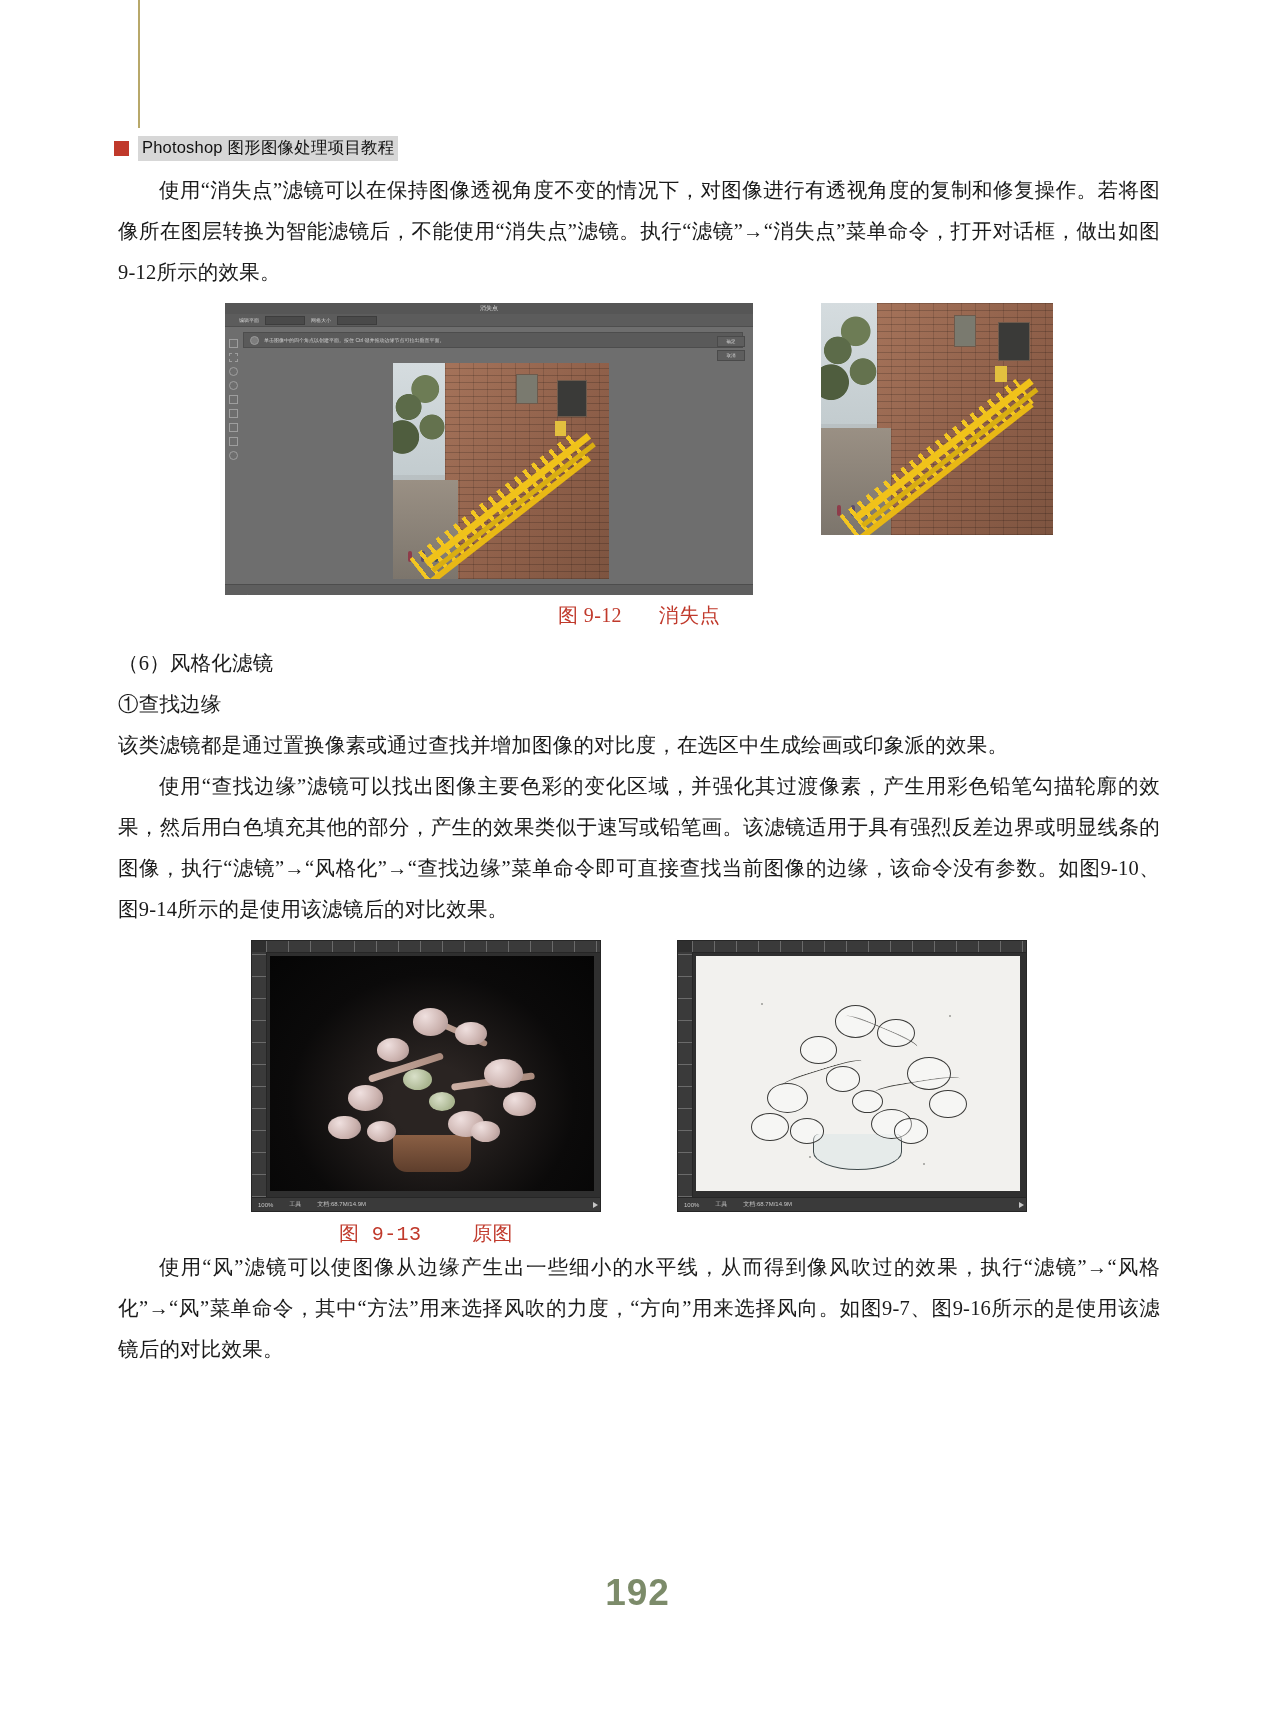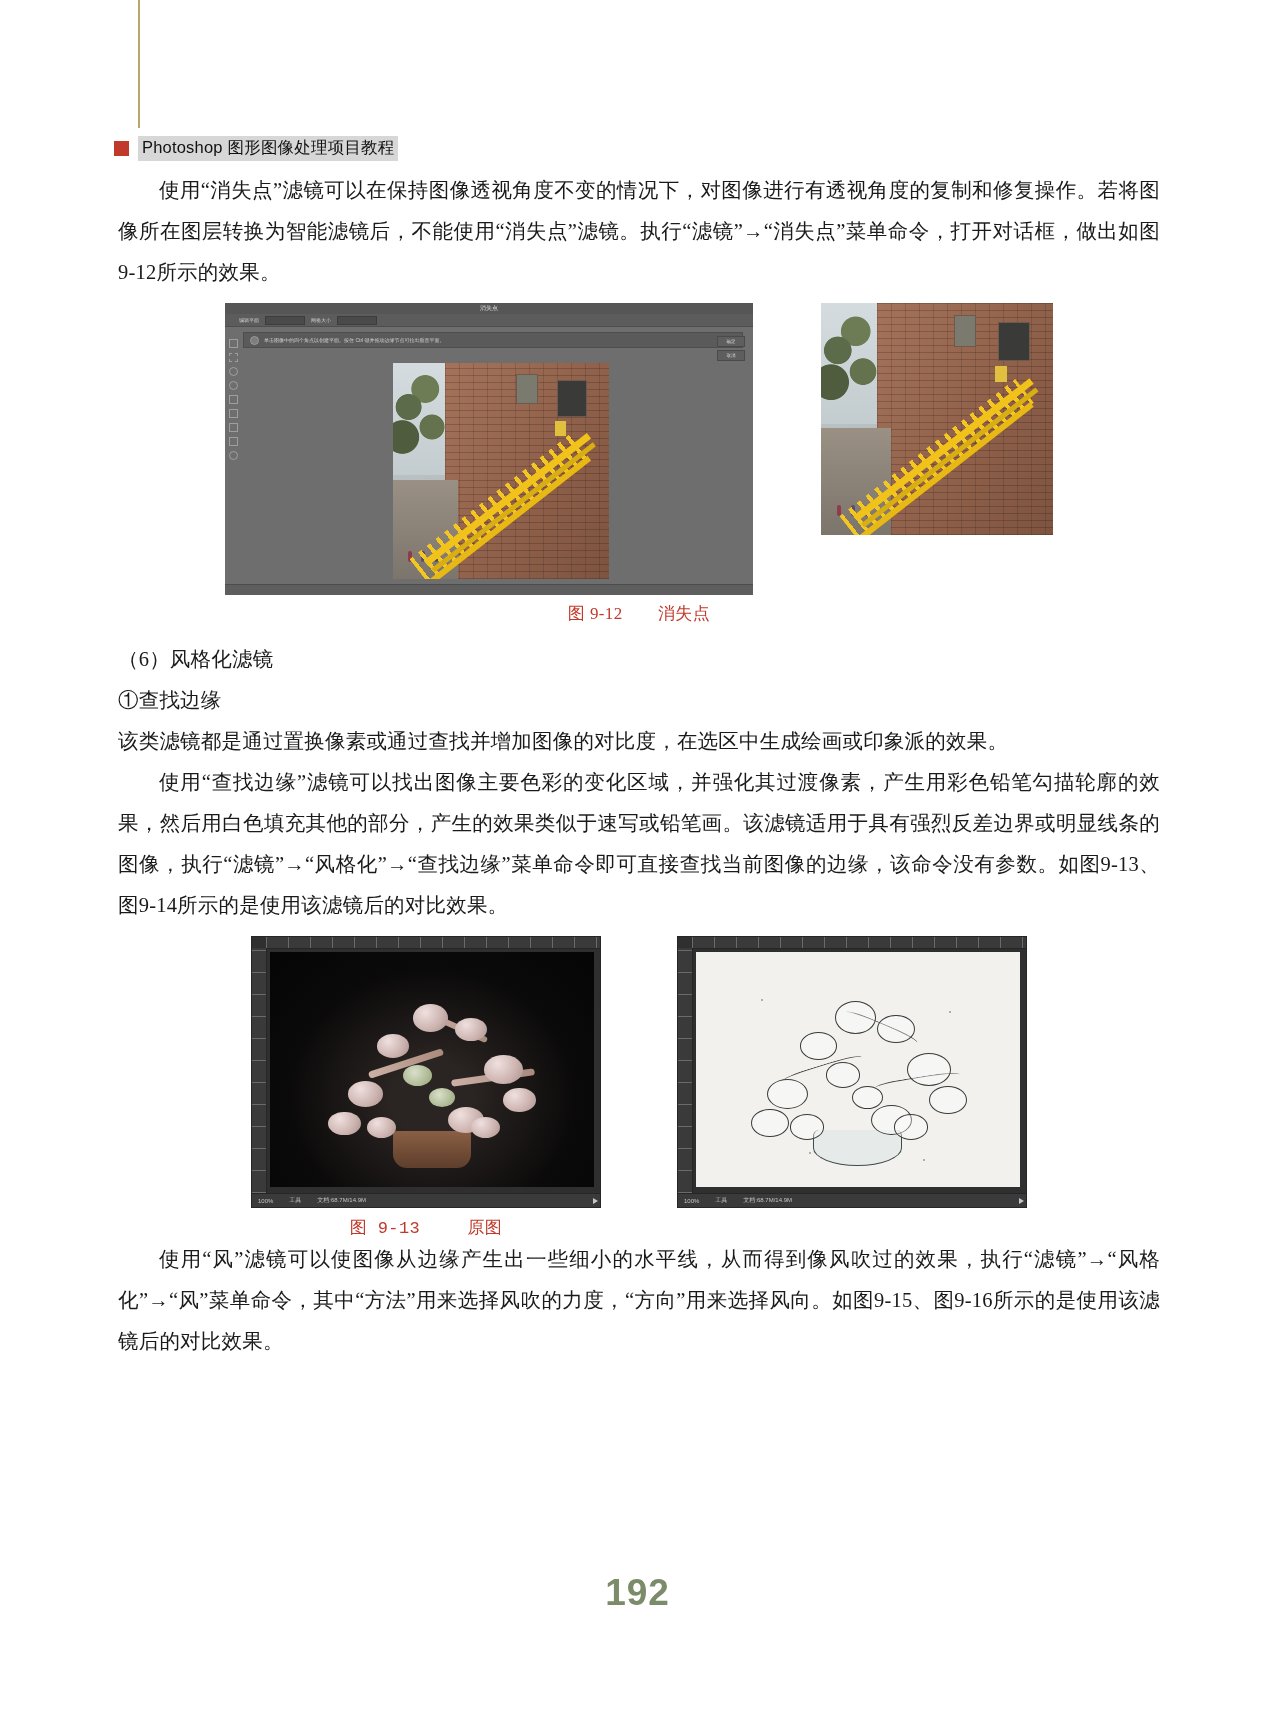--- a/index.html
+++ b/index.html
@@ -76,21 +76,21 @@
 
   .fig-row {
     display: flex;
     justify-content: center;
     align-items: flex-start;
   }
 
   .caption {
     text-align: center;
     color: #c0392b;
-    font-size: 17px;
+    font-size: 20px;
     font-family: "Liberation Serif", serif;
     letter-spacing: .4px;
     margin-top: 7px;
   }
   .caption .gap { display: inline-block; width: 26px; }
 
   
   .ps-window {
     width: 528px;
     height: 292px;
@@ -504,21 +504,21 @@
     <div class="caption">
       <span>图 9-12</span>
       <span class="gap"></span>
       <span>消失点</span>
     </div>
   </div>
 
   <p class="para noindent" style="margin-top:14px">（6）风格化滤镜</p>
   <p class="para noindent">①查找边缘</p>
   <p class="para noindent">该类滤镜都是通过置换像素或通过查找并增加图像的对比度，在选区中生成绘画或印象派的效果。</p>
-  <p class="para indent">使用“查找边缘”滤镜可以找出图像主要色彩的变化区域，并强化其过渡像素，产生用彩色铅笔勾描轮廓的效果，然后用白色填充其他的部分，产生的效果类似于速写或铅笔画。该滤镜适用于具有强烈反差边界或明显线条的图像，执行“滤镜”→“风格化”→“查找边缘”菜单命令即可直接查找当前图像的边缘，该命令没有参数。如图9-13、图9-14所示的是使用该滤镜后的对比效果。</p>
+  <p class="para indent">使用“查找边缘”滤镜可以找出图像主要色彩的变化区域，并强化其过渡像素，产生用彩色铅笔勾描轮廓的效果，然后用白色填充其他的部分，产生的效果类似于速写或铅笔画。该滤镜适用于具有强烈反差边界或明显线条的图像，执行“滤镜”→“风格化”→“查找边缘”菜单命令即可直接查找当前图像的边缘，该命令没有参数。如图9-10、图9-14所示的是使用该滤镜后的对比效果。</p>
 
   <div class="spacer-fig"></div>
 
   <div class="fig-pair">
 
     <div class="cell">
       <div class="ps2">
         <div class="ruler-top"></div>
         <div class="ruler-left"></div>
         <div class="doc">
@@ -587,17 +587,17 @@
           <span>100%</span>
           <span>工具</span>
           <span>文档:68.7M/14.9M</span>
           <span class="tri"></span>
         </div>
       </div>
     </div>
 
   </div>
 
-  <p class="para indent">使用“风”滤镜可以使图像从边缘产生出一些细小的水平线，从而得到像风吹过的效果，执行“滤镜”→“风格化”→“风”菜单命令，其中“方法”用来选择风吹的力度，“方向”用来选择风向。如图9-15、图9-16所示的是使用该滤镜后的对比效果。</p>
+  <p class="para indent">使用“风”滤镜可以使图像从边缘产生出一些细小的水平线，从而得到像风吹过的效果，执行“滤镜”→“风格化”→“风”菜单命令，其中“方法”用来选择风吹的力度，“方向”用来选择风向。如图9-7、图9-16所示的是使用该滤镜后的对比效果。</p>
 
 </div>
 
 <div class="page-no">192</div>
 
 </body></html>

